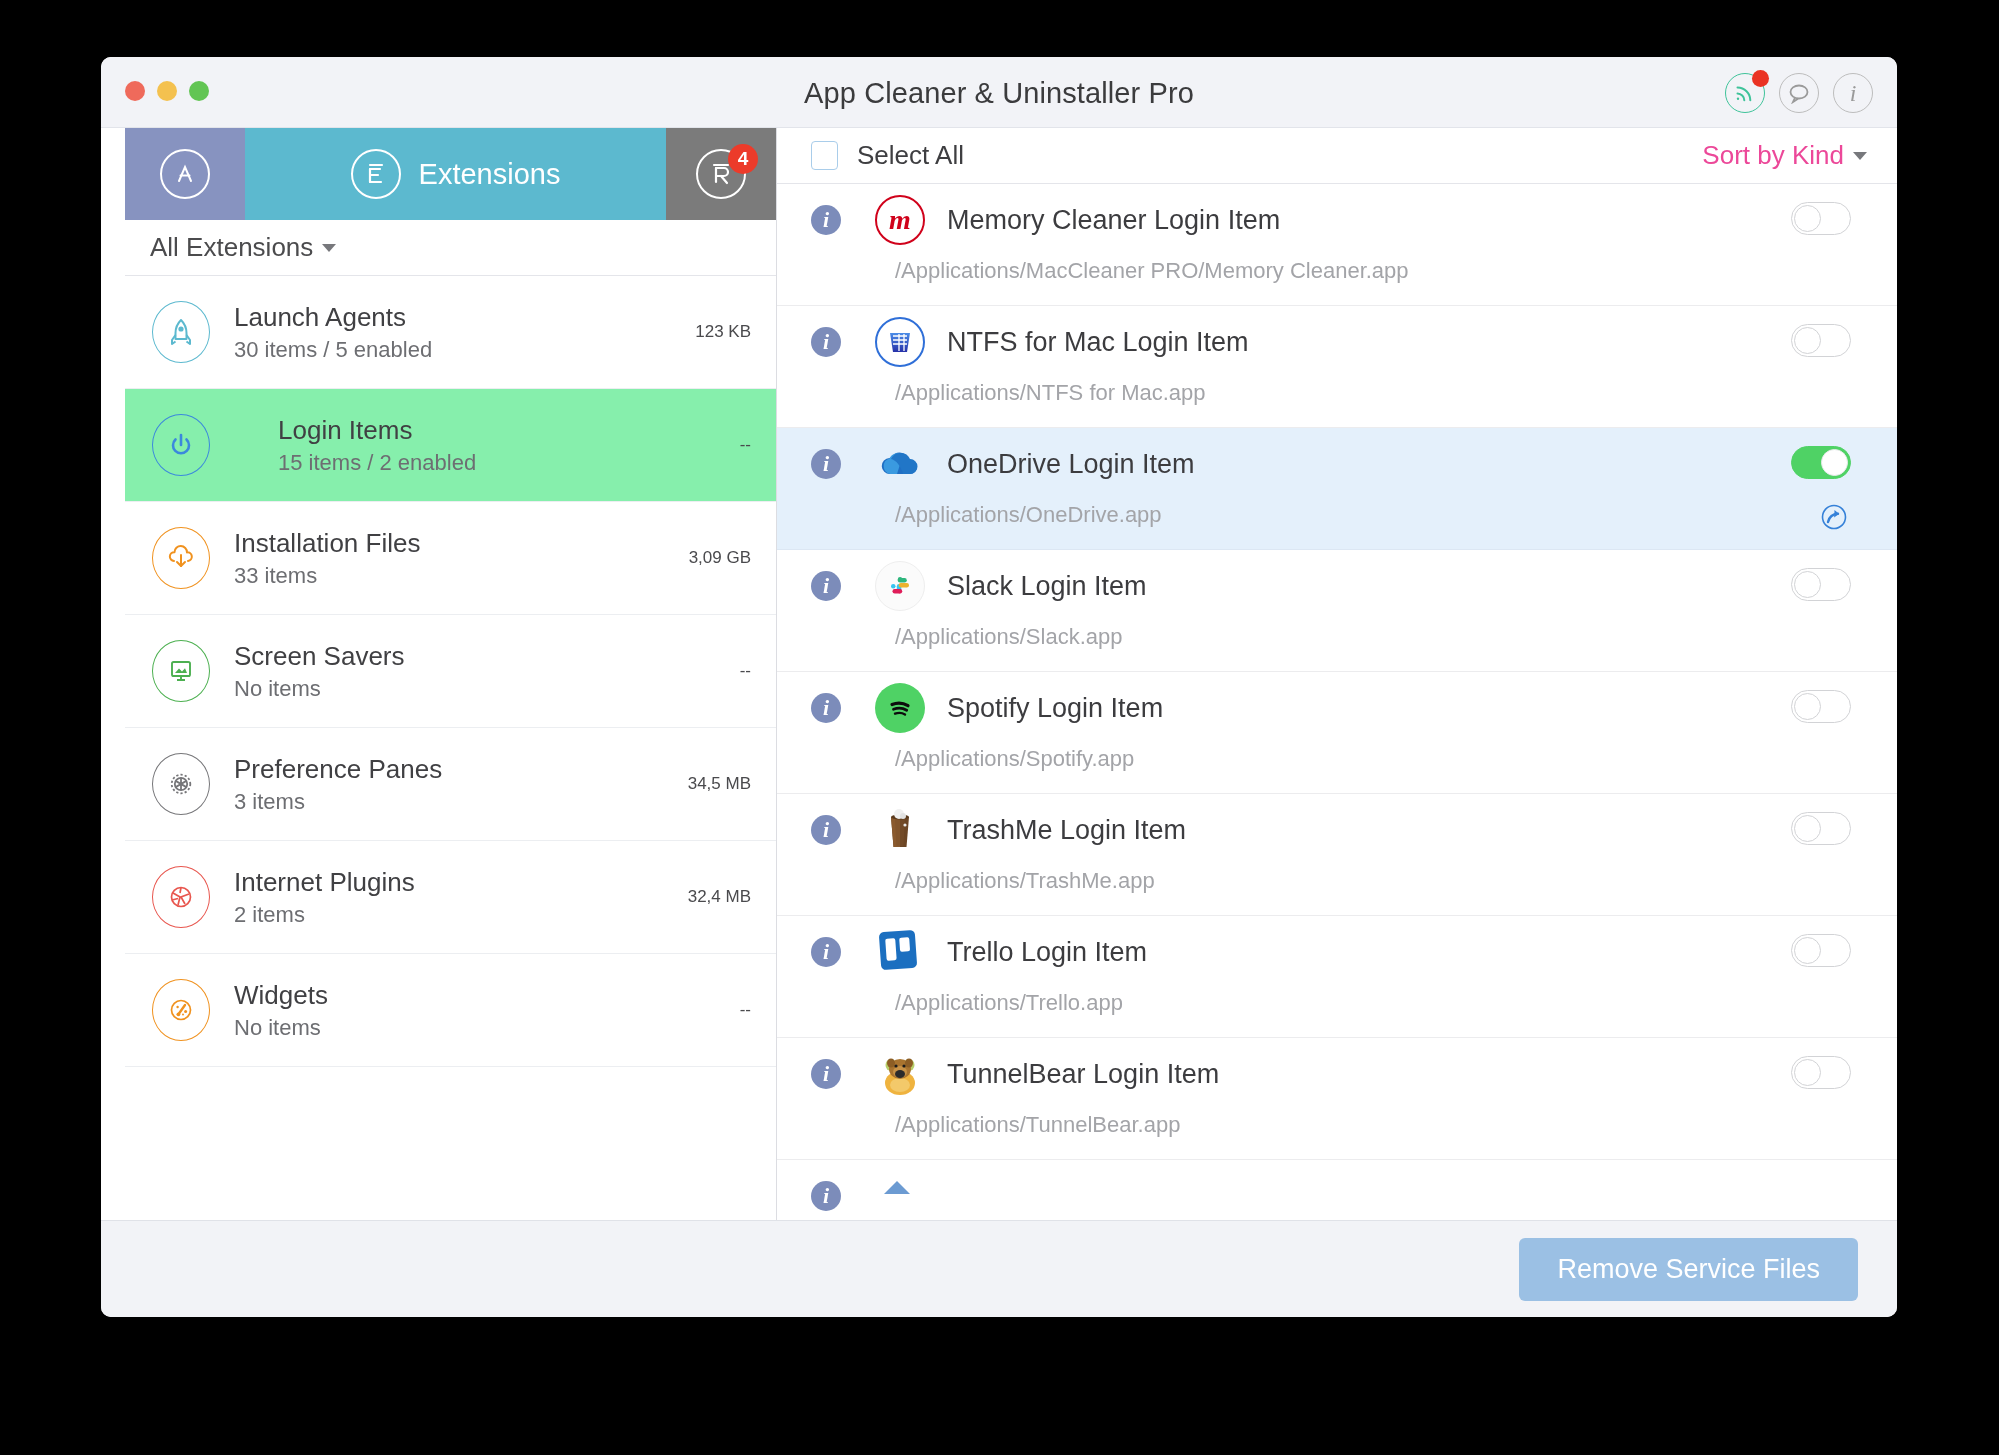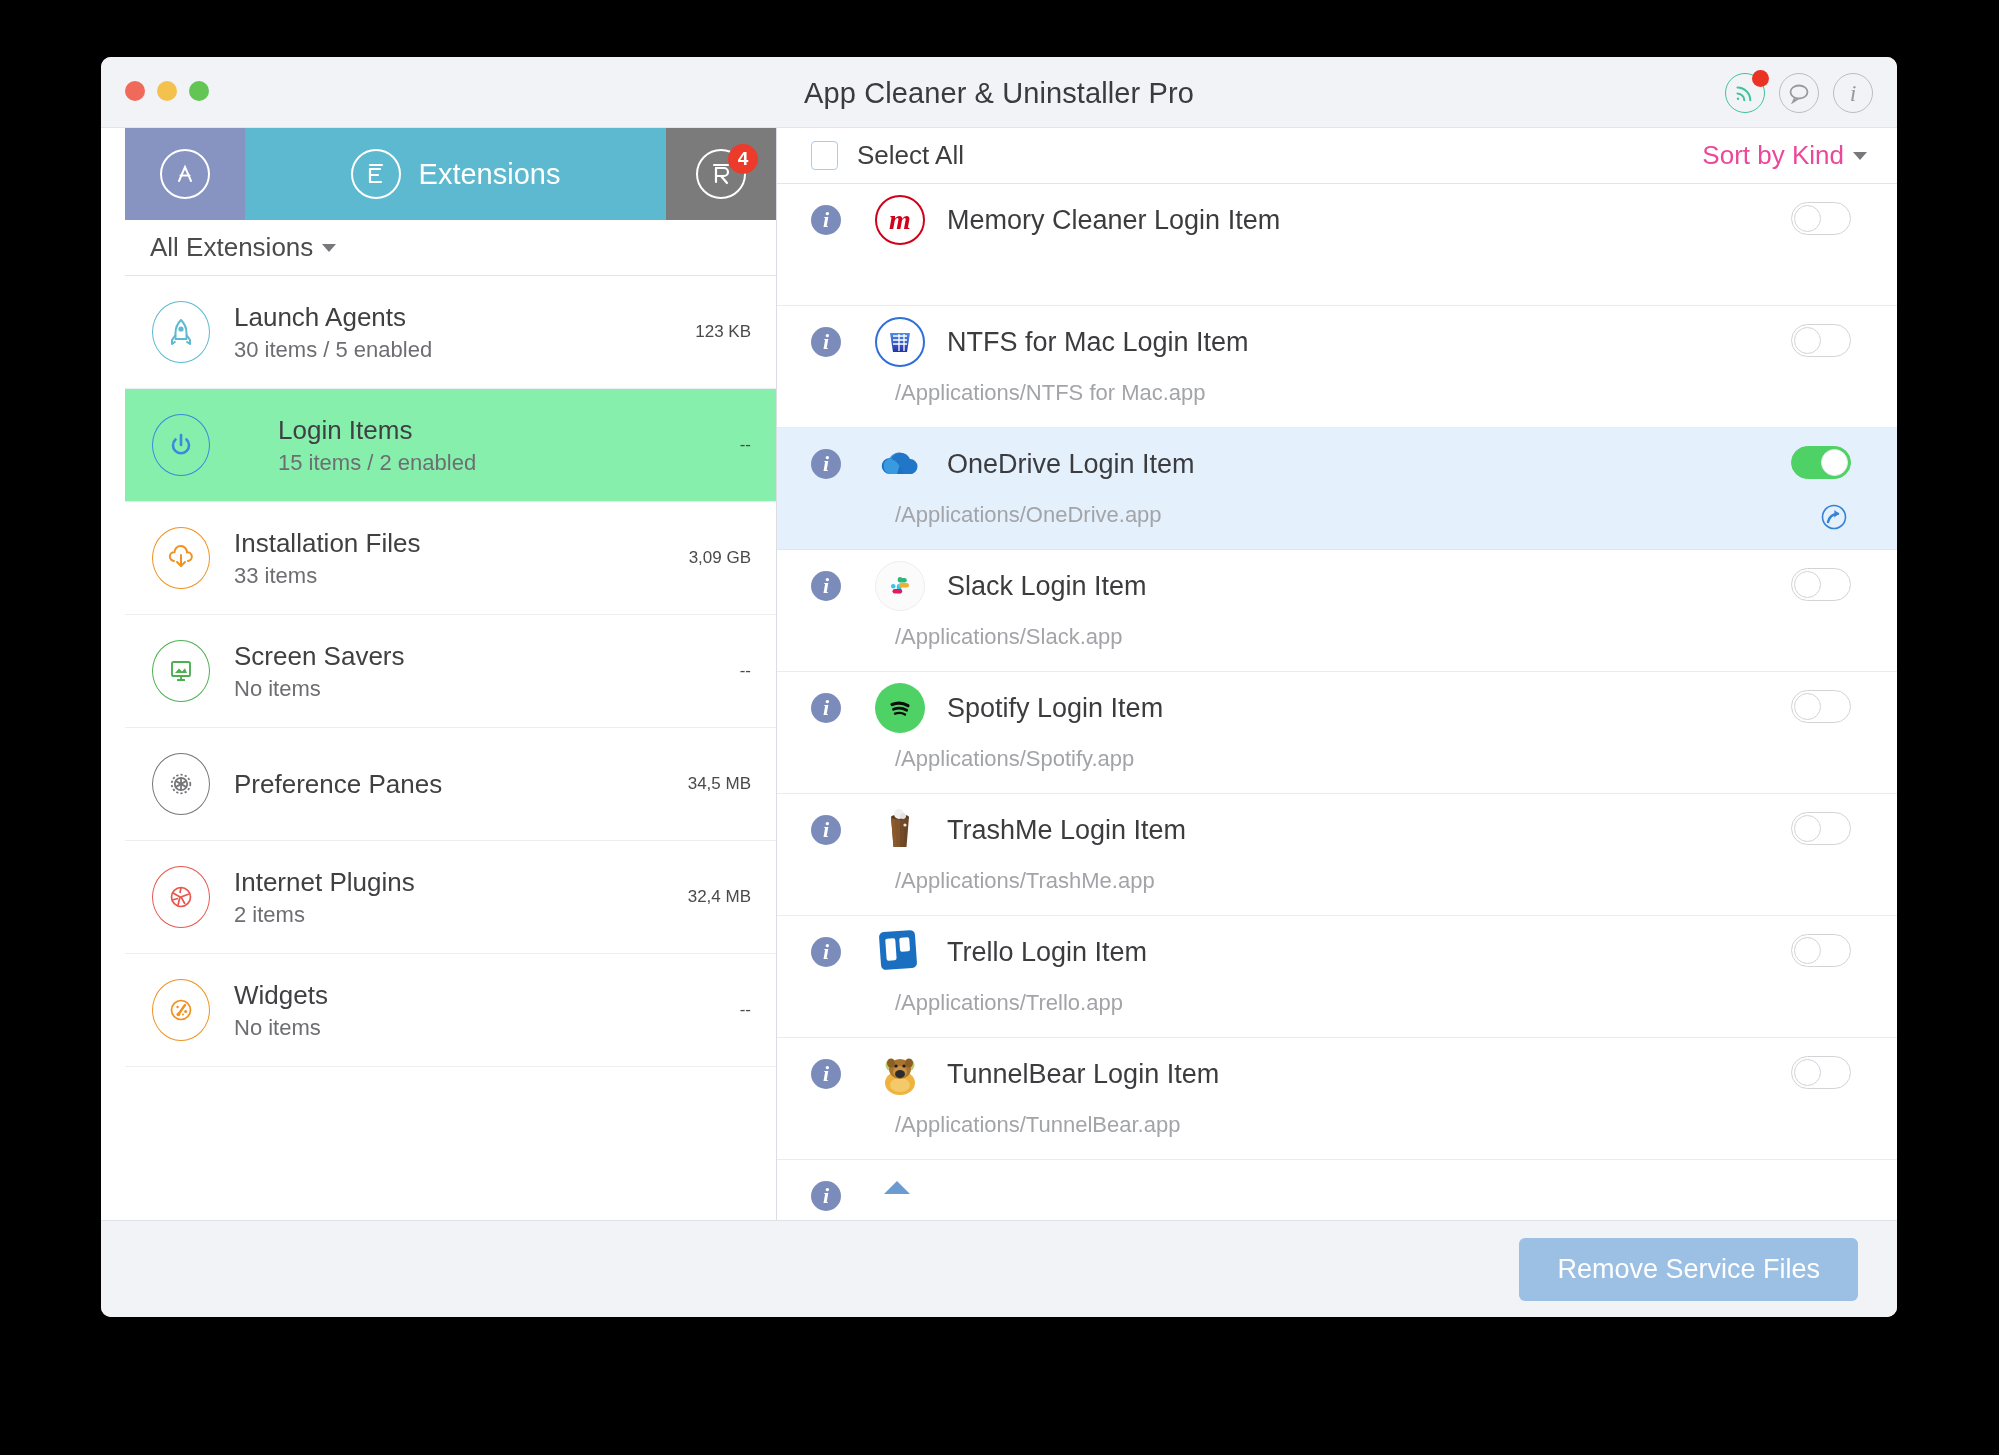--- a/index.html
+++ b/index.html
@@ -347,20 +347,21 @@
         <div class="cat">
           <div class="cat-icon" style="color:#767679">
             <svg width="30" height="30" viewBox="0 0 30 30" fill="none" stroke="#767679" stroke-width="1.8">
               <circle cx="15" cy="15" r="9.3" stroke-dasharray="2.2 2.1"></circle>
               <circle cx="15" cy="15" r="6.2"></circle>
               <path d="M15 8.8v12.4M9.6 11.9l10.8 6.2M9.6 18.1l10.8-6.2"></path>
             </svg>
           </div>
           <div class="cat-text">
             <div class="cat-title">Preference Panes</div>
+            <div class="cat-sub">3 items</div>
           </div>
           <div class="cat-size">34,5 MB</div>
         </div>
 
         <div class="cat">
           <div class="cat-icon" style="color:#e8564e">
             <svg width="30" height="30" viewBox="0 0 30 30" fill="none" stroke="#e8564e" stroke-width="1.7">
               <circle cx="15" cy="15" r="9.5"></circle>
               <path d="M7 11l7 4-2 8M23 12l-8 3 4 7M15 5.5l-1 5.5M6 18l6-1.5"></path>
             </svg>
@@ -411,20 +412,21 @@
         <div class="item">
           <div class="item-row1">
             <div class="info-icon">i</div>
             <div class="app-icon">
               <div class="ai-circle" style="border:2.4px solid #d0021b;">
                 <span style="font-family:'Liberation Serif',serif;font-style:italic;font-weight:bold;font-size:28px;color:#d0021b;">m</span>
               </div>
             </div>
             <span class="item-name">Memory Cleaner Login Item</span>
           </div>
+          <div class="item-path">/Applications/MacCleaner PRO/Memory Cleaner.app</div>
           <div class="toggle">
               <div class="knob"></div>
             </div>
         </div>
 
         <div class="item">
           <div class="item-row1">
             <div class="info-icon">i</div>
             <div class="app-icon">
               <div class="ai-circle" style="border:2.2px solid #2f6fd8;">

